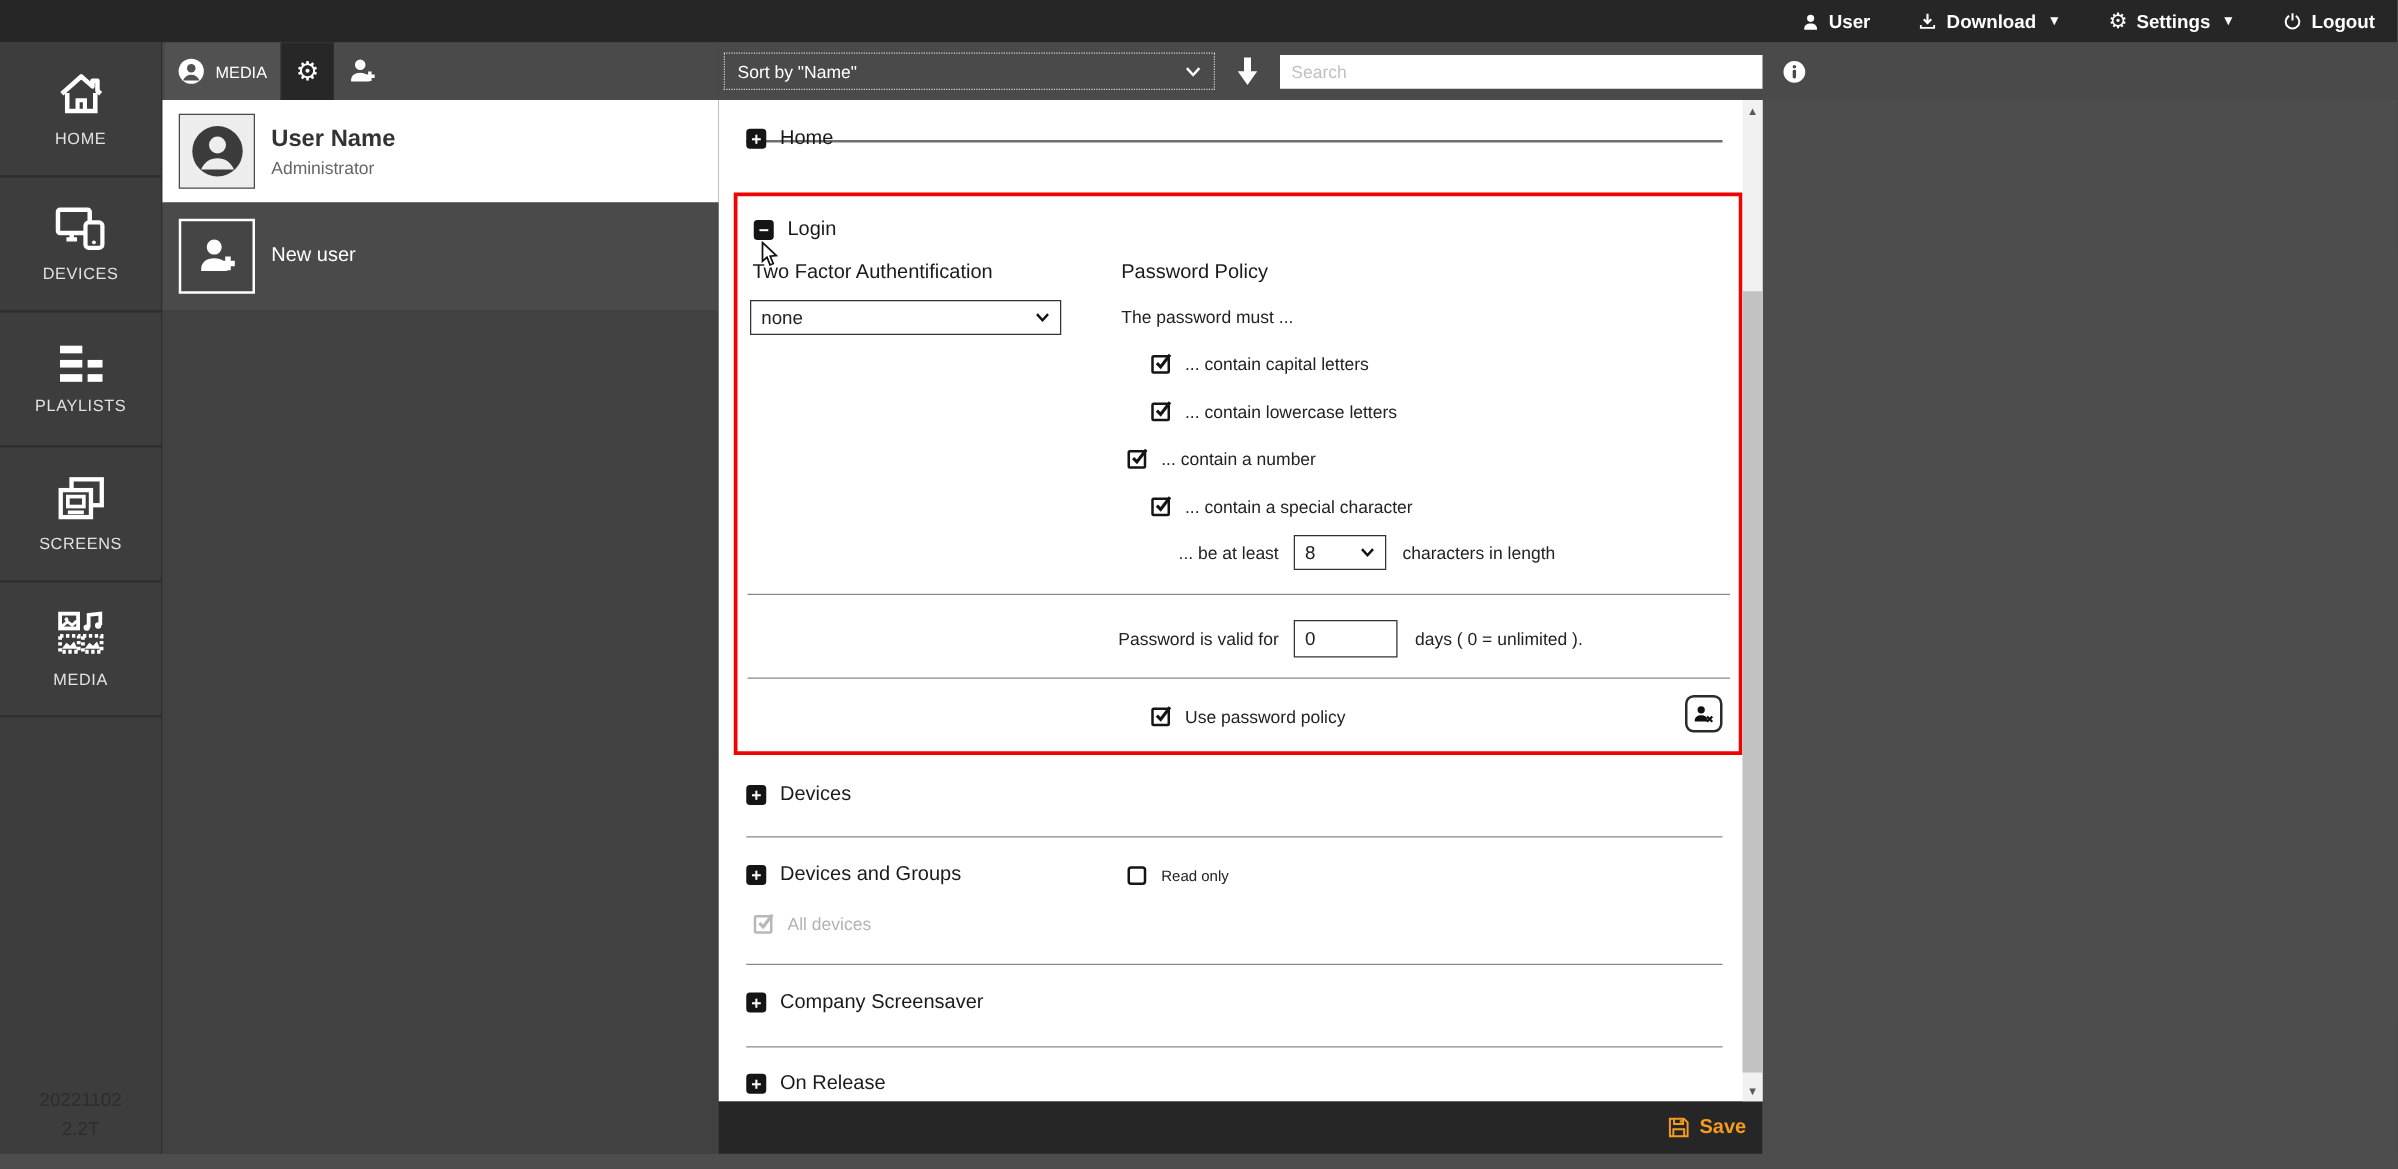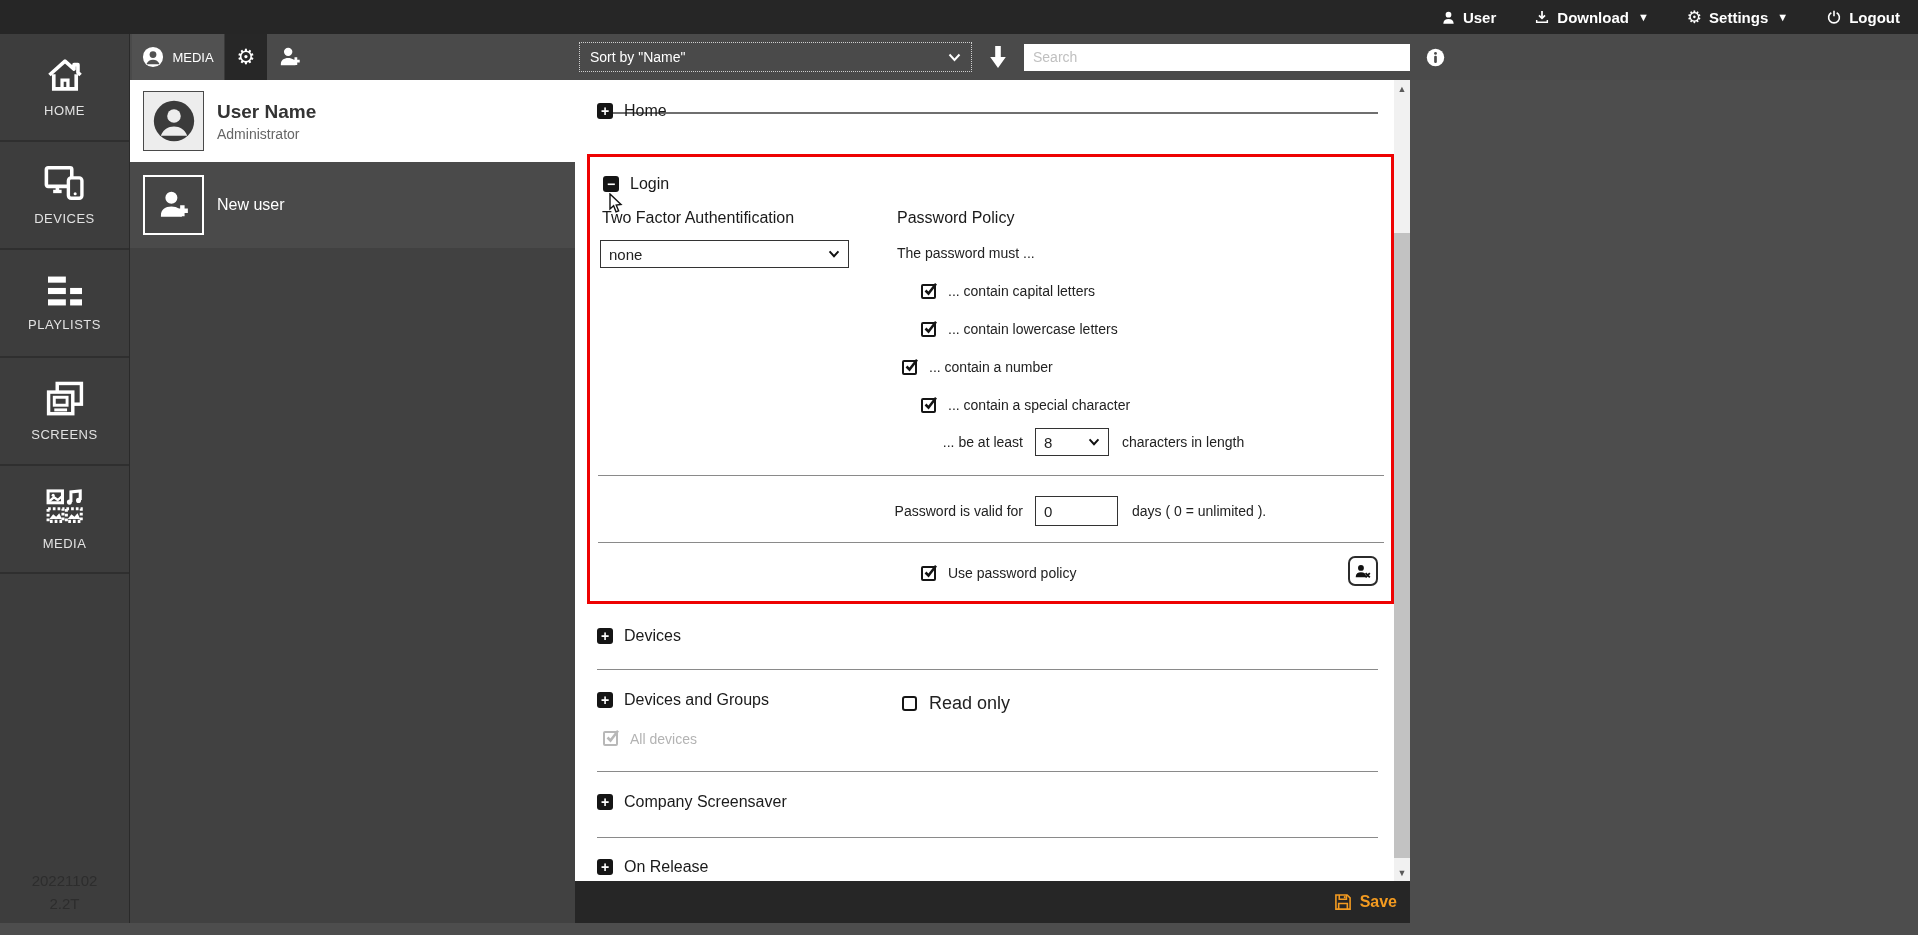--- a/index.html
+++ b/index.html
@@ -371,25 +371,25 @@
             <div class="sec" style="top:547px;">
               <span class="psq"></span>
               <span>Devices</span>
             </div>
             <div class="divider thin" style="top:589px;width:781px;"></div>
 
             <div class="sec" style="top:611px;">
               <span class="psq"></span>
               <span>Devices and Groups</span>
             </div>
-            <div class="rb" style="position:absolute;left:327px;top:613px;display:flex;align-items:center;gap:12px;font-size:18px;color:#222;">
+            <div class="rb" style="position:absolute;left:327px;top:613px;display:flex;align-items:center;gap:12px;font-size:12px;color:#222;">
               <span class="cb empty"></span>
               <span>Read only</span>
             </div>
-            <div style="position:absolute;left:28px;top:651px;display:flex;align-items:flex-start;gap:12px;font-size:14px;" class="graytext">
+            <div style="position:absolute;left:28px;top:651px;display:flex;align-items:flex-end;gap:12px;font-size:14px;" class="graytext">
               <span class="cb gray">
                   <svg width="16" height="16" viewBox="0 0 16 16">
                     <polyline points="3.5,8.5 6.5,11.5 14,1.8" fill="none" stroke="#b8b8b8" stroke-width="2.5"></polyline>
                   </svg>
                 </span>
               <span>All devices</span>
             </div>
             <div class="divider thin" style="top:691px;width:781px;"></div>
 
             <div class="sec" style="top:713px;">

